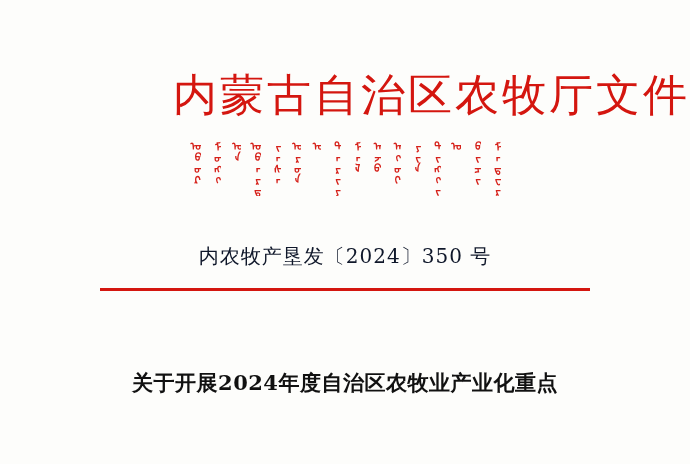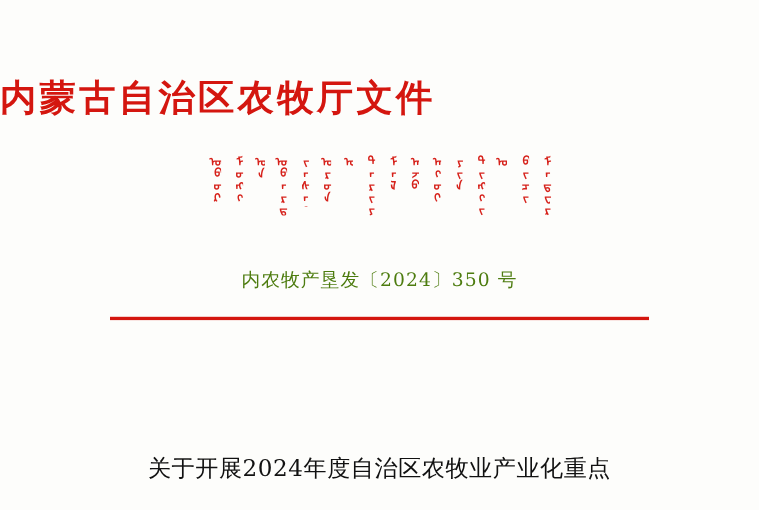--- a/index.html
+++ b/index.html
@@ -19,25 +19,25 @@
     height: 464px;
     background: #fdfdfb;
     box-sizing: border-box;
   }
   
   .masthead {
     position: absolute;
     left: 0;
     right: 0;
     top: 70px;
-    text-align: left;
+    text-align: right;
     color: #d4160f;
     font-family: "DejaVu Serif", "Liberation Serif", serif;
-    font-weight: bold;
-    font-size: 33px;
+    font-weight: normal;
+    font-size: 44px;
     letter-spacing: 3px;
     line-height: 1.15;
     white-space: nowrap;
   }
   
   .mongolian-band {
     position: absolute;
     left: 0;
     right: 0;
     top: 140px;
@@ -65,23 +65,23 @@
   }
   .mong-col.short { height: 40px; }
   .mong-col.mid { height: 48px; }
   
   .doc-number {
     position: absolute;
     left: 0;
     right: 0;
     top: 243px;
     text-align: center;
-    color: #4d7c0f;
+    color: #0f172a;
     font-family: "DejaVu Serif", "Liberation Serif", serif;
-    font-size: 17px;
+    font-size: 20px;
     letter-spacing: 1px;
     white-space: nowrap;
   }
   
   .red-rule {
     position: absolute;
     left: 100px;
     right: 100px;
     top: 288px;
     height: 3px;
@@ -89,25 +89,24 @@
   }
   
   .main-title {
     position: absolute;
     left: 90px;
     right: 90px;
     top: 365px;
     text-align: center;
     color: #111111;
     font-family: "DejaVu Serif", "Liberation Serif", serif;
-    font-weight: normal;
+    font-weight: bold;
     font-size: 21px;
     line-height: 1.75;
     letter-spacing: 0.5px;
-    margin-top: 43px;
   }
   .main-title .line { display: block; }
 </style>
 </head>
 <body>
 
 <div class="page">
 
   <div class="masthead">内蒙古自治区农牧厅文件</div>
 

